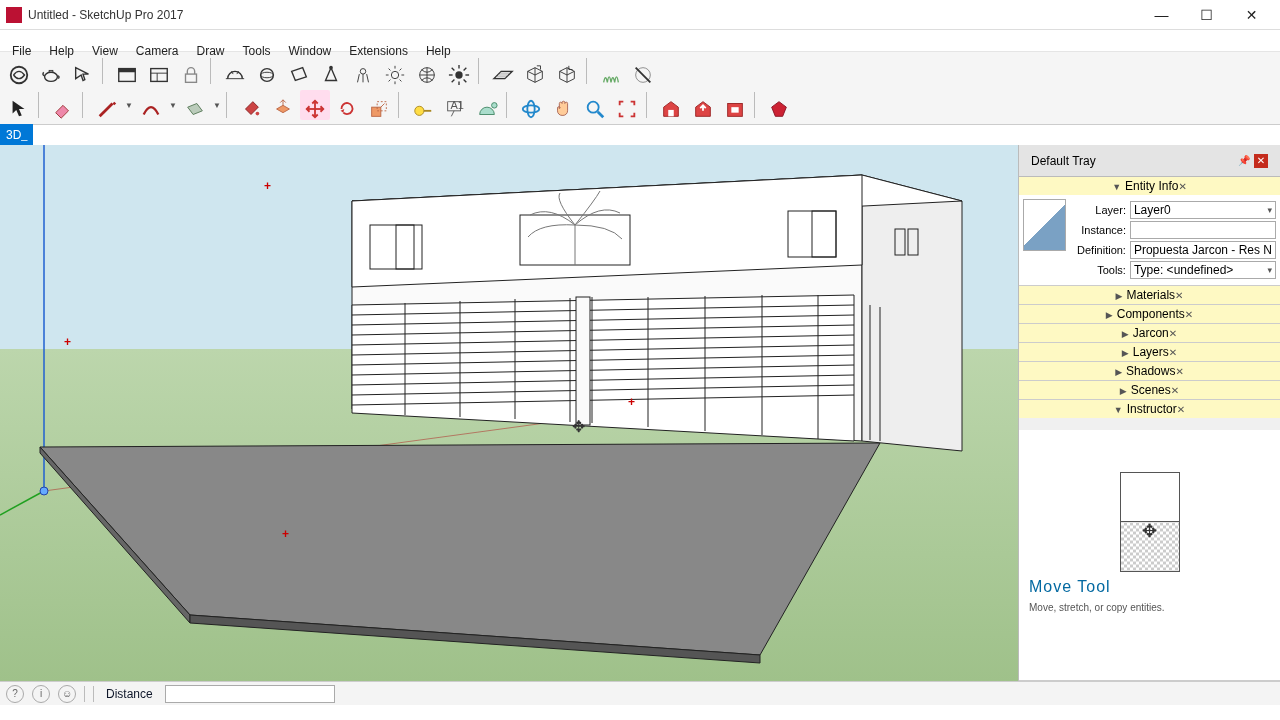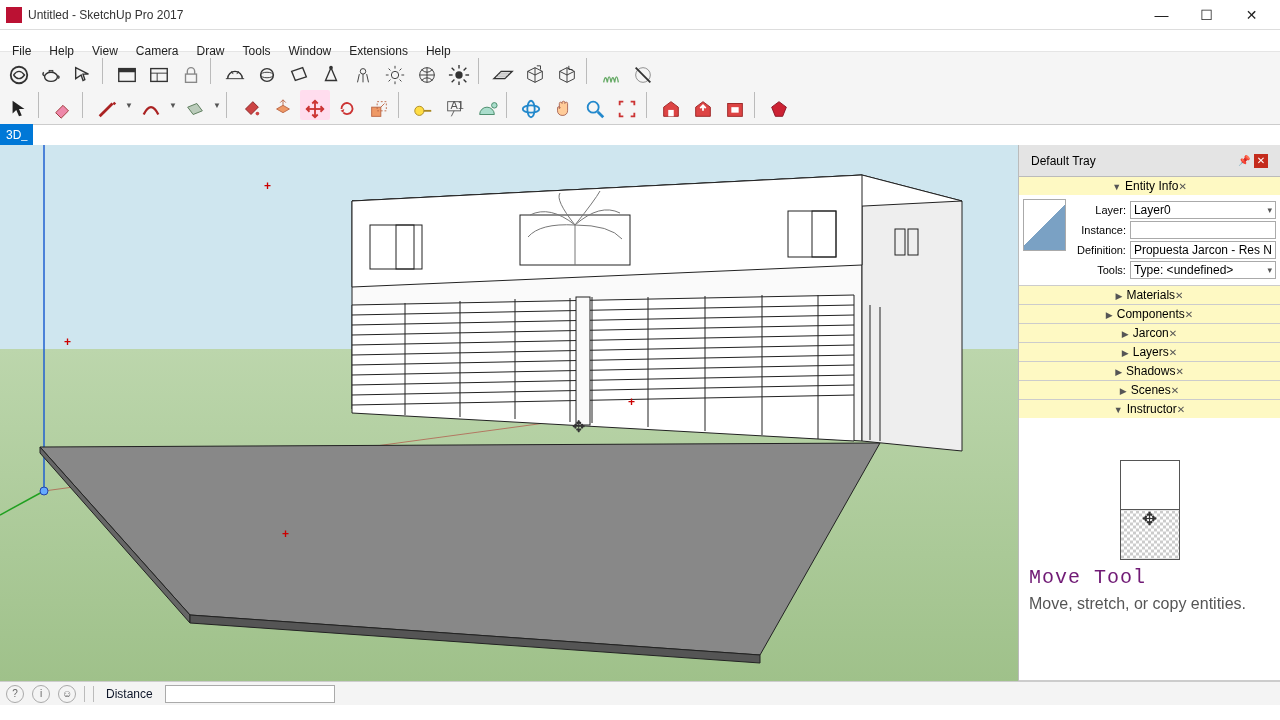--- a/index.html
+++ b/index.html
@@ -47,22 +47,22 @@
 .entity-fields { flex:1; }
 .entity-fields .row { display:flex; align-items:center; margin: 2px 0; }
 .entity-fields .lbl { width: 58px; text-align: right; padding-right: 4px; font-size: 11px; }
 .entity-fields .fld { flex:1; height: 18px; border: 1px solid #aaa; background: #fff; font-size: 11px; padding: 0 3px; display:flex; align-items:center; overflow:hidden; white-space:nowrap; }
 .entity-fields .fld.dd::after { content: "▾"; margin-left: auto; font-size: 9px; color:#555; }
 
 .instructor-body { background: #fff; padding: 6px; flex:1; display:flex; flex-direction:column; align-items:center; gap:6px; position:relative; }
 .instructor-img { width: 60px; height: 100px; border: 1px solid #555; margin-top: 36px; position:relative; }
 .instructor-img .ground { position:absolute; bottom:0; left:0; right:0; height:50px; background: repeating-conic-gradient(#fff 0% 25%, #ccc 0% 50%) 0/6px 6px; border-top:1px solid #555; }
 .instructor-img .cross { position:absolute; bottom:40px; left:50%; transform:translate(-50%,50%); font-size:18px; color:#333; }
-.instructor-title { font-size: 20px; font-weight: 500; color: #701a75; align-self:flex-start; padding-left:4px; letter-spacing:1px;font-family:Liberation Mono, monospace; }
-.instructor-desc { font-size: 16px; color: #555; align-self:flex-start; padding-left:4px; }
+.instructor-title { font-size: 16px; font-weight: 500; color: #0369a1; align-self:flex-start; padding-left:4px; letter-spacing:1px; }
+.instructor-desc { font-size: 10px; color: #555; align-self:flex-start; padding-left:4px; }
 .watermark { position:absolute; bottom:28px; right:8px; font-size:22px; font-weight:900; color:#999; letter-spacing:1px; }
 .watermark .small { font-size:7px; font-weight:400; display:block; letter-spacing:1px; color:#bbb; }
 
 .statusbar { height: 24px; background: #f4f4f4; border-top: 1px solid #ccc; display:flex; align-items:center; padding: 0 6px; font-size: 12px; gap: 8px; }
 .statusbar .s-icon { width:18px; height:18px; border:1px solid #aaa; border-radius:50%; display:flex; align-items:center; justify-content:center; font-size:10px; color:#666; cursor:pointer; }
 .statusbar .hint { flex:1; color:#333; }
 .statusbar .sep { width:1px; height:16px; background:#bbb; }
 .statusbar .measure-lbl { color:#0f172a; padding: 0 4px; }
 .statusbar .measure-box { width: 170px; height: 18px; border: 1px solid #aaa; background:#fff; }
 
@@ -531,21 +531,21 @@
           <span class="x">✕</span>
         </div>
       </div>
     <div class="panel">
         <div class="panel-hdr">
           <span><span class="tri">▶</span><span>Scenes</span></span>
           <span class="x">✕</span>
         </div>
       </div>
 
-    <div class="panel" style="flex:1; display:flex; flex-direction:column;">
+    <div class="panel" style="flex:1; display:flex; flex-direction:column;gap:12px;">
       <div class="panel-hdr">
         <span><span class="tri">▼</span><span>Instructor</span></span>
         <span class="x">✕</span>
       </div>
       <div class="instructor-body">
         <div class="instructor-img">
           <div class="ground"></div>
           <div class="cross">✥</div>
         </div>
         <div class="instructor-title">Move Tool</div>

